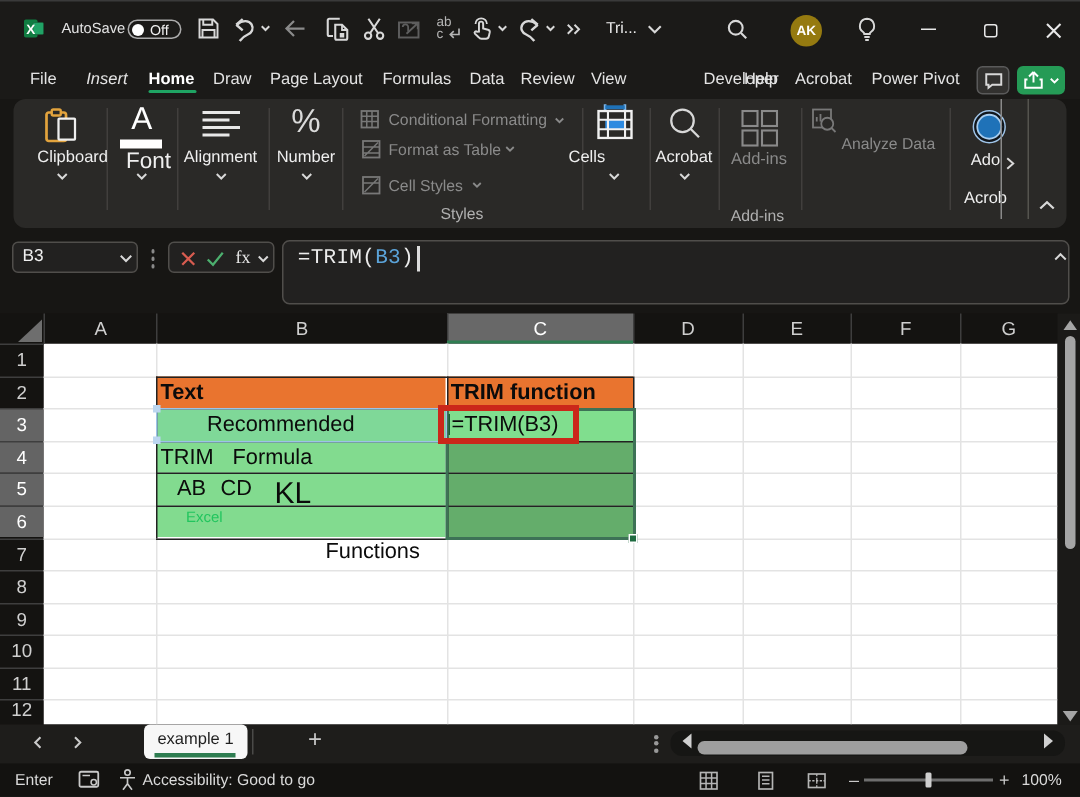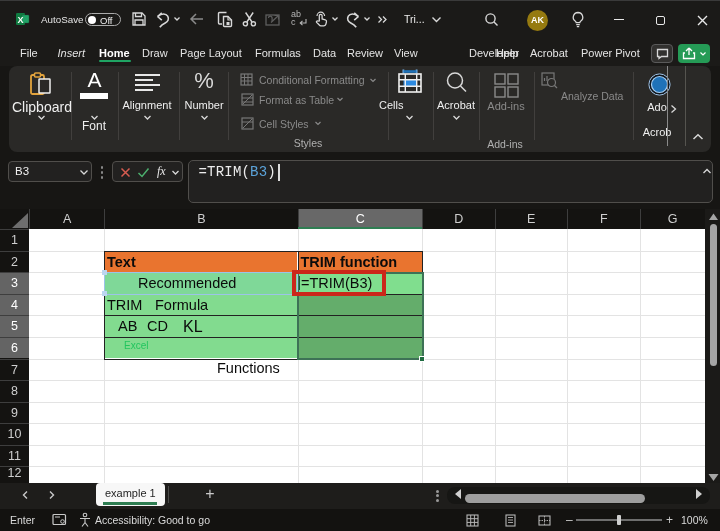--- a/index.html
+++ b/index.html
@@ -156,28 +156,28 @@
   <div class="abs" style="left:433px;top:72px;width:1px;height:68px;background:#413f3d;"></div>
   <div class="abs" style="left:479px;top:72px;width:1px;height:68px;background:#413f3d;"></div>
   <div class="abs" style="left:534px;top:72px;width:1px;height:68px;background:#413f3d;"></div>
   <div class="abs" style="left:633px;top:72px;width:1px;height:68px;background:#413f3d;"></div>
 
   <svg class="abs" style="left:28px;top:72px" width="26" height="26" viewBox="0 0 26 26">
     <rect x="3" y="3" width="13" height="19" rx="1.5" fill="none" stroke="#e2a33d" stroke-width="1.8"></rect>
     <rect x="6.5" y="1" width="6" height="4" rx="1" fill="#2a2927" stroke="#e2a33d" stroke-width="1.6"></rect>
     <rect x="11" y="7" width="11" height="14" rx="0.5" fill="#2a2927" stroke="#efefef" stroke-width="1.5"></rect>
   </svg>
-  <div class="abs" style="left:12px;top:99px;width:60px;text-align:left;font-size:14px;color:#efefef;">Clipboard</div>
+  <div class="abs" style="left:12px;top:99px;width:60px;text-align:right;font-size:11px;color:#efefef;">Clipboard</div>
   <svg class="abs" style="left:37px;top:115px" width="9" height="6" viewBox="0 0 9 6">
       <path class="ic" d="M1.5 1 L4.5 4 L7.5 1"></path>
     </svg>
 
   <div class="abs" style="left:81px;top:68px;width:27px;text-align:center;font-size:21px;color:#fff;">A</div>
   <div class="abs" style="left:80px;top:92.5px;width:28px;height:6px;background:#fff;"></div>
-  <div class="abs" style="left:74px;top:99px;width:40px;text-align:center;font-size:12px;color:#efefef;margin-top:20px;">Font</div>
+  <div class="abs" style="left:74px;top:99px;width:40px;text-align:right;font-size:15px;color:#efefef;">Font</div>
   <svg class="abs" style="left:90px;top:115px" width="9" height="6" viewBox="0 0 9 6">
       <path class="ic" d="M1.5 1 L4.5 4 L7.5 1"></path>
     </svg>
 
   <svg class="abs" style="left:134px;top:73px" width="27" height="20" viewBox="0 0 27 20">
     <path d="M1 2 H26 M1 7 H19 M1 12 H26 M1 17 H19" stroke="#e8e8e8" stroke-width="2" fill="none"></path>
   </svg>
   <div class="abs" style="left:117px;top:99px;width:60px;text-align:center;font-size:11px;color:#efefef;">Alignment</div>
   <svg class="abs" style="left:143px;top:115px" width="9" height="6" viewBox="0 0 9 6">
       <path class="ic" d="M1.5 1 L4.5 4 L7.5 1"></path>
@@ -279,21 +279,21 @@
   <div class="abs" style="left:101px;top:166px;width:2px;height:2.5px;background:#8a8a8a;border-radius:50%;"></div>
   <div class="abs" style="left:101px;top:171px;width:2px;height:2.5px;background:#8a8a8a;border-radius:50%;"></div>
   <div class="abs" style="left:101px;top:176px;width:2px;height:2.5px;background:#8a8a8a;border-radius:50%;"></div>
   <div class="abs" style="left:112px;top:160.5px;width:71px;height:21px;background:#222120;border:1px solid #504e4b;border-radius:4px;">
     <svg class="abs" style="left:7px;top:5px" width="11" height="11" viewBox="0 0 11 11">
         <path d="M1.5 1.5 L9.5 9.5 M9.5 1.5 L1.5 9.5" style="stroke:#d85c50;stroke-width:1.5;fill:none"></path>
       </svg>
     <svg class="abs" style="left:24px;top:5px" width="13" height="11" viewBox="0 0 13 11">
         <path d="M1.5 6 L5 9.5 L11.5 1.5" style="stroke:#4caf6e;stroke-width:1.5;fill:none"></path>
       </svg>
-    <div class="abs" style="left:44px;top:2px;font-size:12px;font-style:italic;font-family:'Liberation Serif',serif;color:#e8e8e8;">fx</div>
+    <div class="abs" style="left:44px;top:2px;font-size:12px;font-family:'Liberation Serif',serif;color:#e8e8e8;">fx</div>
     <svg class="abs" style="left:58px;top:8px" width="9" height="6" viewBox="0 0 9 6">
         <path class="ic" d="M1.5 1 L4.5 4 L7.5 1"></path>
       </svg>
   </div>
   <div class="abs" style="left:188px;top:159.5px;width:525px;height:43.5px;background:#222120;border:1px solid #504e4b;border-radius:5px;">
     <div class="abs" style="left:9.5px;top:3.5px;font-size:14px;font-family:'Liberation Mono',monospace;color:#ececec;letter-spacing:0.2px;">=TRIM(<span style="color:#5ba3d9;">B3</span>)</div>
     <div class="abs" style="left:89px;top:3.5px;width:1.5px;height:16.5px;background:#dcdcdc;"></div>
     <svg class="abs" style="left:513px;top:7px" width="10" height="7" viewBox="0 0 10 7">
         <path class="ic" d="M1.5 5 L5 1.5 L8.5 5"></path>
       </svg>
@@ -369,21 +369,21 @@
       <div class="abs" style="left: 101.7px; top: 60.7px; width: 5px; height: 5px; background: rgb(188, 214, 240);"></div>
       <div class="abs" style="left: 101.7px; top: 82.45px; width: 5px; height: 5px; background: rgb(188, 214, 240);"></div>
       <div class="abs" style="left: 292px; top: 60.8px; width: 94px; height: 26.55px; border: 4px solid rgb(203, 39, 26);"></div>
       <div class="abs" style="left: 107px; top: 44.75px; font-size: 14.5px; color: rgb(11, 11, 11); font-weight: bold; white-space: pre;">Text</div>
       <div class="abs" style="left: 138px; top: 66.3px; font-size: 14.5px; color: rgb(11, 11, 11); white-space: pre;">Recommended</div>
       <div class="abs" style="left: 300.5px; top: 44.75px; font-size: 14.5px; color: rgb(11, 11, 11); font-weight: bold; white-space: pre;">TRIM function</div>
       <div class="abs" style="left: 107px; top: 87.85px; font-size: 14.5px; color: rgb(11, 11, 11); white-space: pre;">TRIM</div>
       <div class="abs" style="left: 155px; top: 87.85px; font-size: 14.5px; color: rgb(11, 11, 11); white-space: pre;">Formula</div>
       <div class="abs" style="left: 118px; top: 109.4px; font-size: 14.5px; color: rgb(11, 11, 11); white-space: pre;">AB</div>
       <div class="abs" style="left: 147px; top: 109.4px; font-size: 14.5px; color: rgb(11, 11, 11); white-space: pre;">CD</div>
-      <div class="abs" style="left: 183px; top: 109.4px; font-size: 16px; color: rgb(11, 11, 11); white-space: pre;">KL</div>
+      <div class="abs" style="left: 183px; top: 109.4px; font-size: 20px; color: rgb(11, 11, 11); white-space: pre;">KL</div>
       <div class="abs" style="left: 124px; top: 130.95px; font-size: 10px; color: #22c55e; white-space: pre;">Excel</div>
       <div class="abs" style="left: 217px; top: 130.95px; font-size: 14.5px; color: rgb(11, 11, 11); white-space: pre; margin-top: 20px;">Functions</div>
       <div class="abs" style="left: 301px; top: 66.3px; font-size: 14.5px; color: rgb(11, 11, 11); white-space: pre;">=TRIM(B3)</div>
       <div class="abs" style="left: 299.2px; top: 66.8px; width: 1px; height: 14px; background: rgb(26, 92, 56);"></div>
       <div class="abs" style="left: 704.5px; top: 0px; width: 15.5px; height: 274px; background: rgb(27, 26, 24);"></div>
       <div class="abs" style="left: 708px; top: 4px; width: 11px; height: 8px;">
         <svg width="11" height="8">
           <polygon points="5.5,0.5 10,7 1,7" fill="#a5a5a5"></polygon>
         </svg>
       </div>

